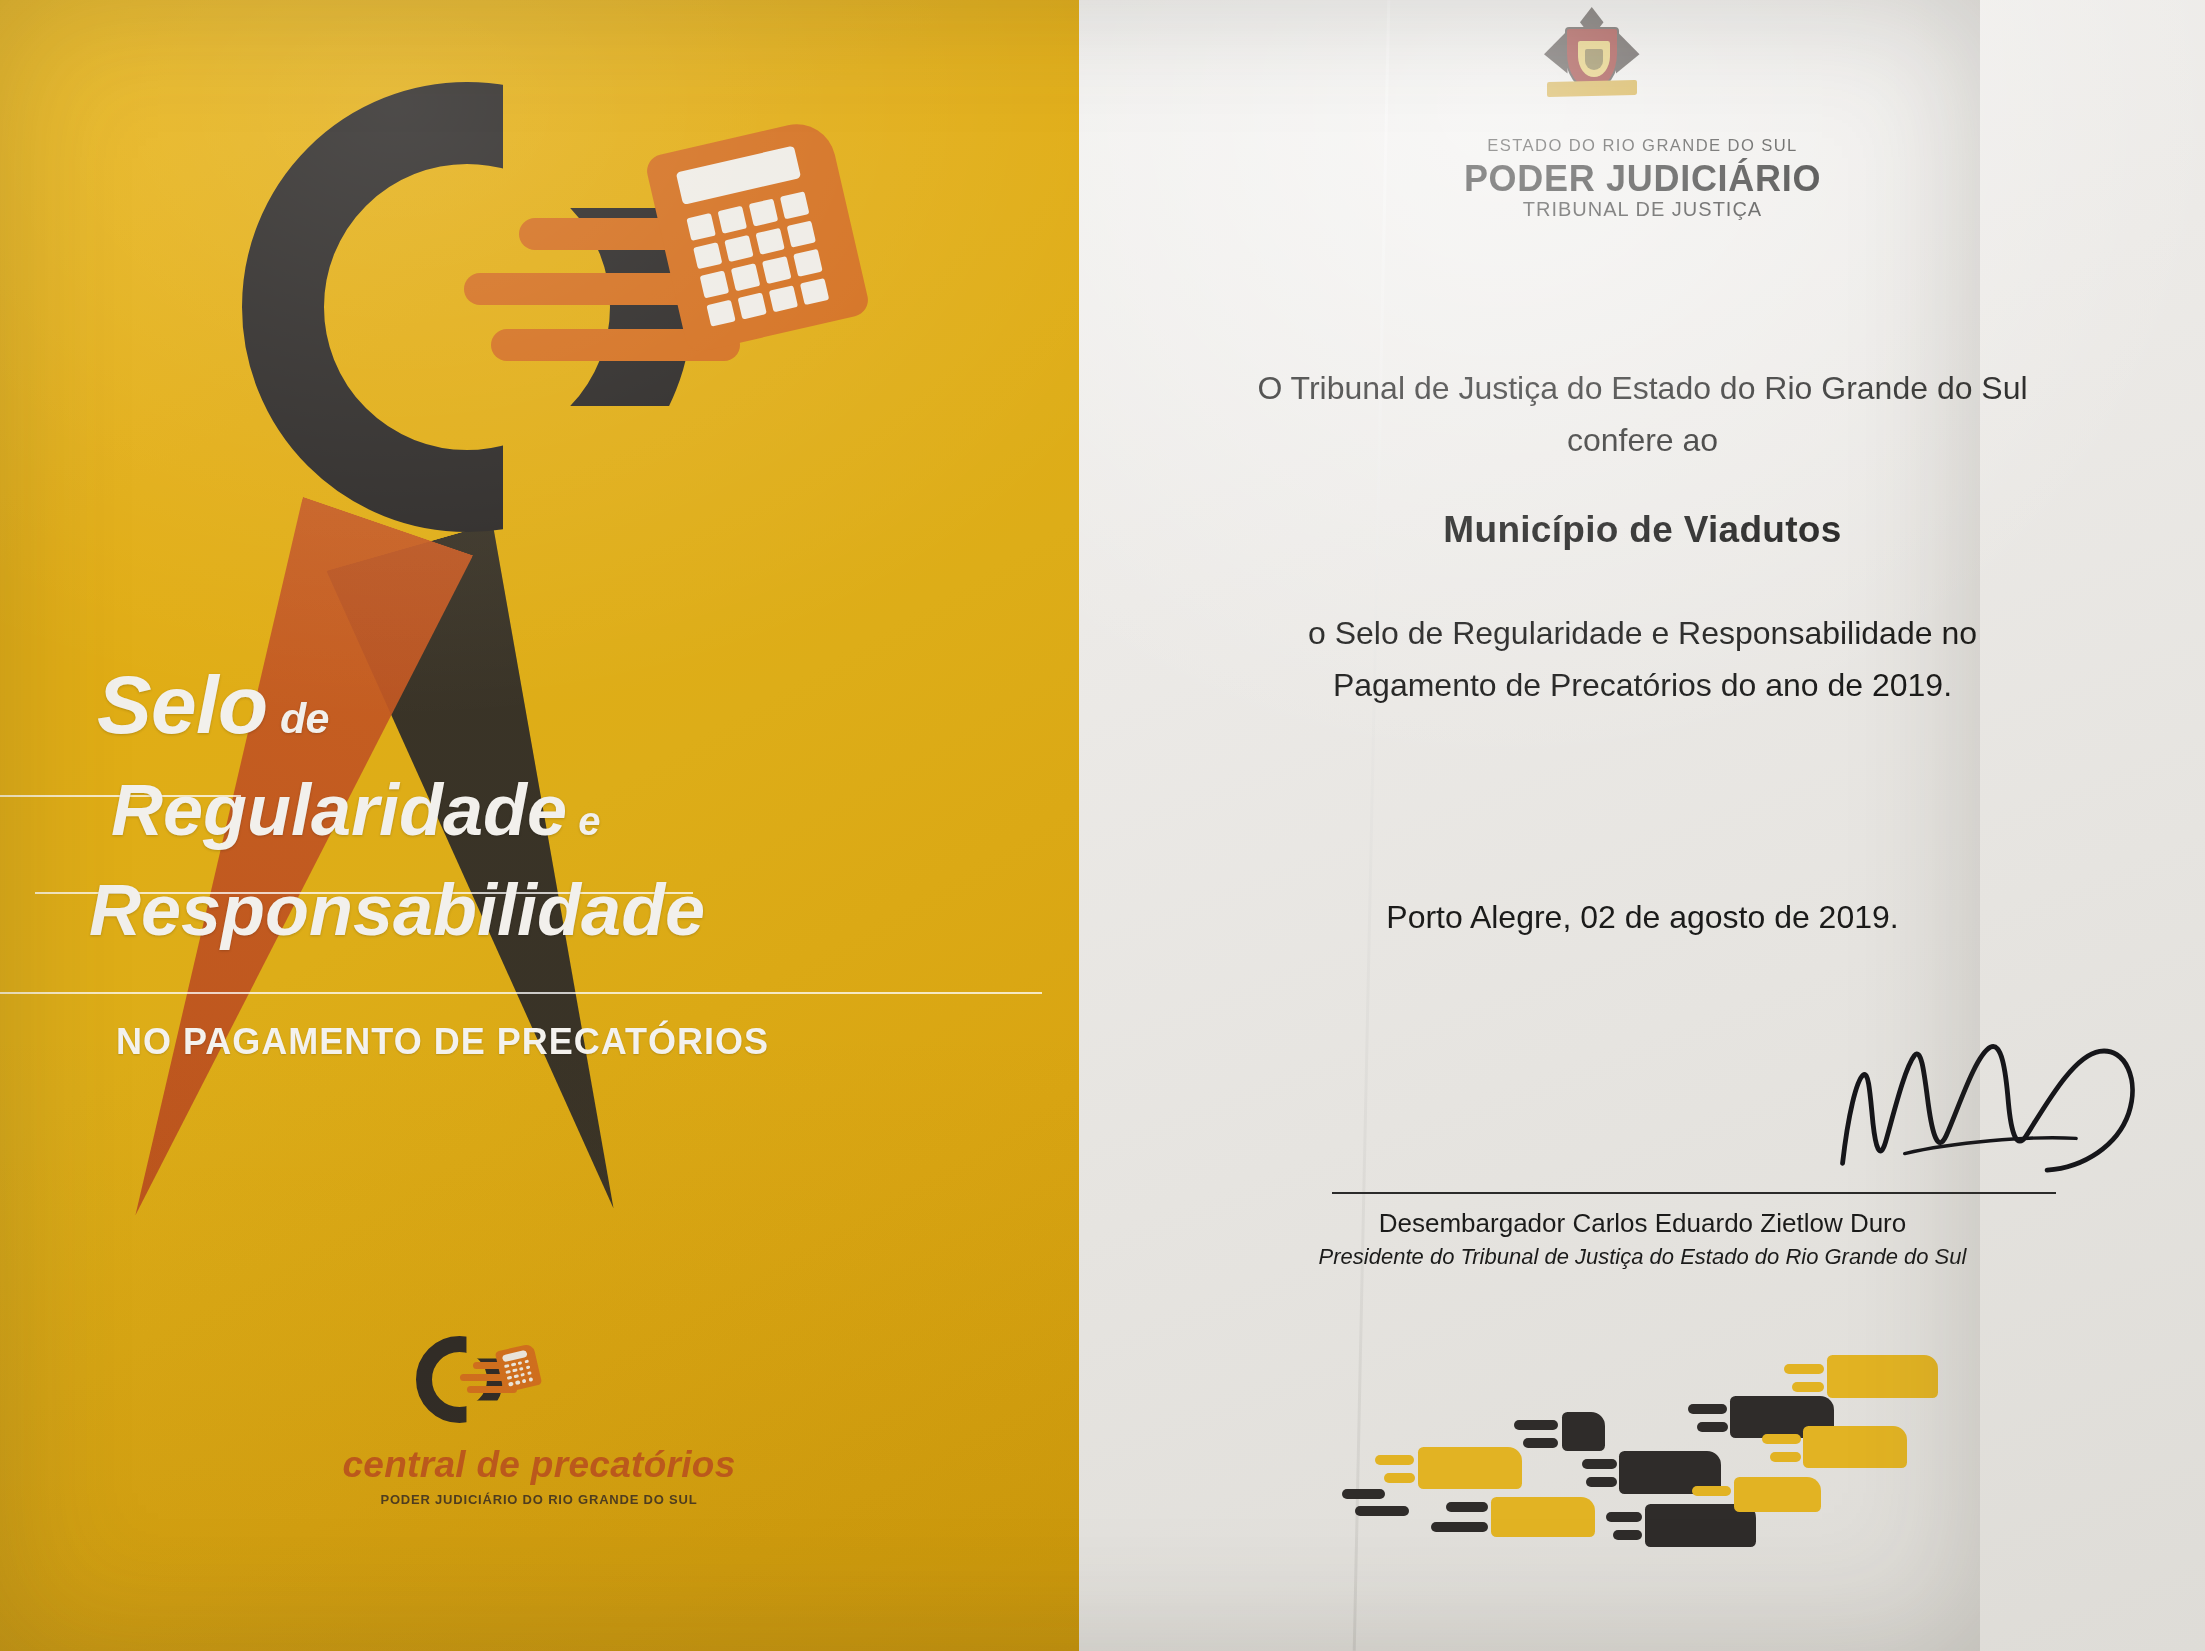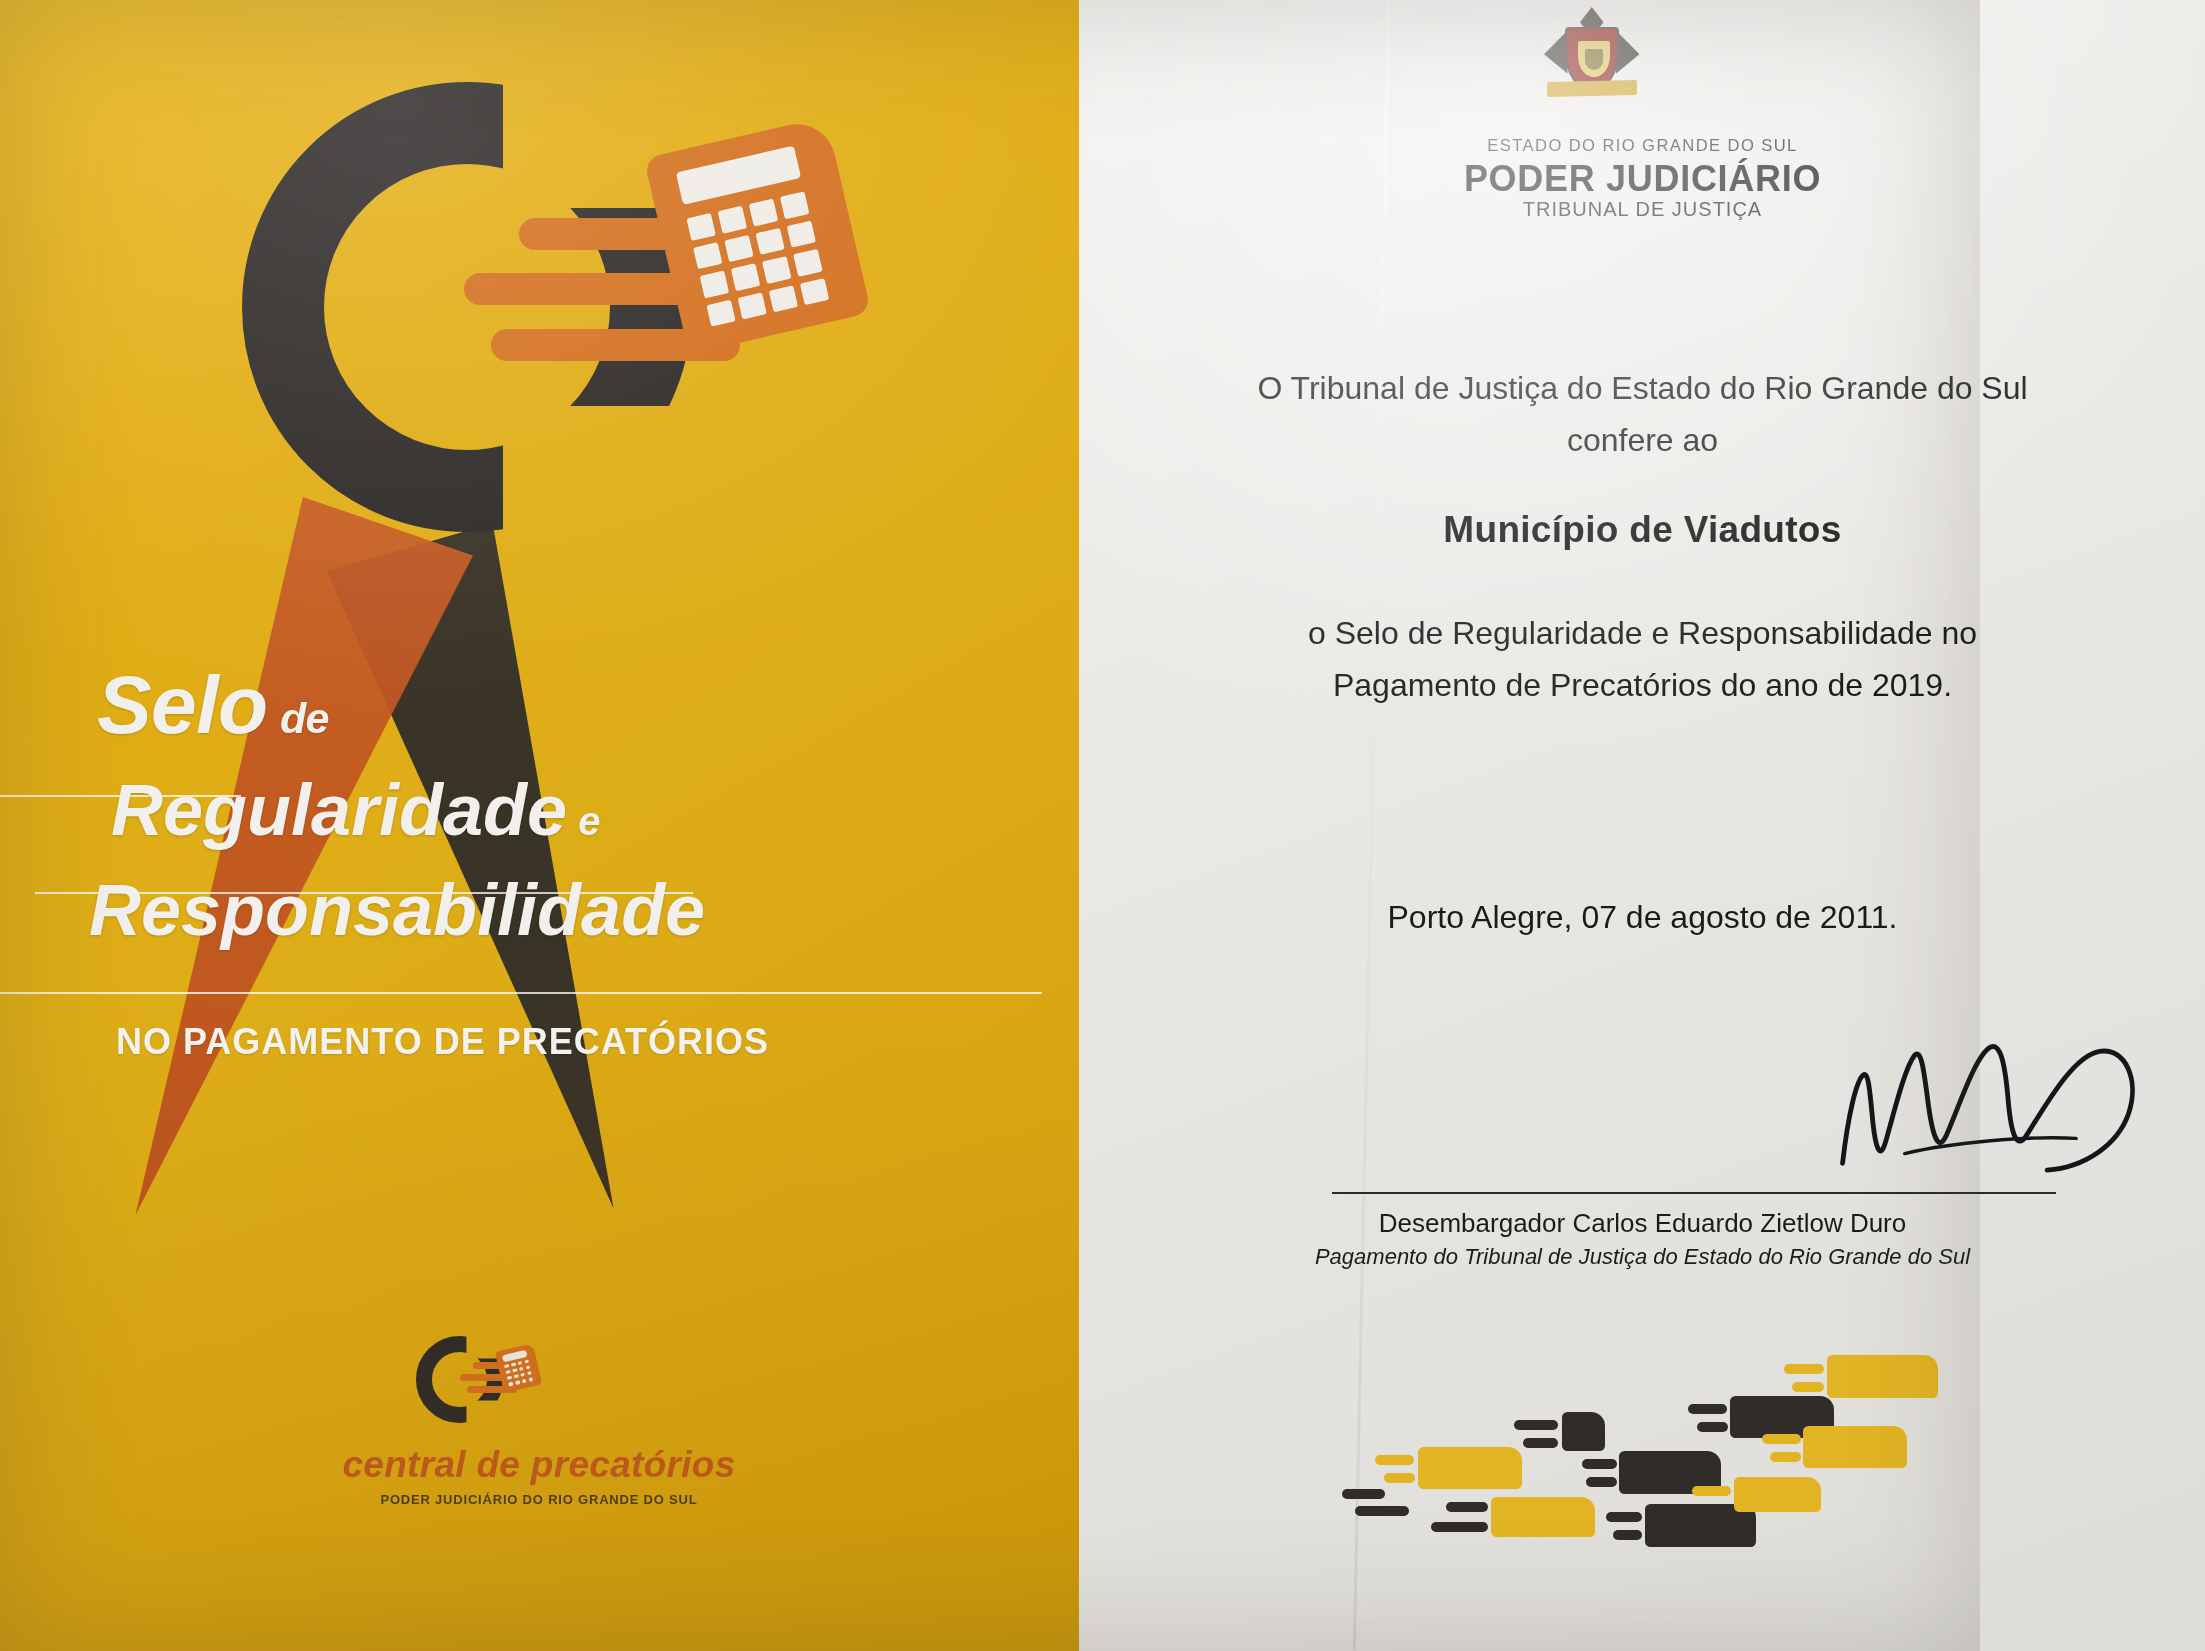--- a/index.html
+++ b/index.html
@@ -531,33 +531,33 @@
     <div id="org-line-3">TRIBUNAL DE JUSTIÇA</div>
 
     <div class="body-line" id="body-1">O Tribunal de Justiça do Estado do Rio Grande do Sul</div>
     <div class="body-line" id="body-2">confere ao</div>
 
     <div id="recipient">Município de Viadutos</div>
 
     <div class="body-line" id="body-3">o Selo de Regularidade e Responsabilidade no</div>
     <div class="body-line" id="body-4">Pagamento de Precatórios do ano de 2019.</div>
 
-    <div id="place-date">Porto Alegre, 07 de agosto de 2011.</div>
+    <div id="place-date">Porto Alegre, 02 de agosto de 2019.</div>
 
     <svg id="signature" viewBox="0 0 520 220">
       <path d="M22 190 C 30 120, 42 70, 52 62 C 60 56, 62 92, 66 132 C 70 168, 76 186, 84 160
                C 96 118, 112 52, 126 34 C 136 22, 140 58, 146 104 C 152 148, 160 176, 172 150
                C 190 110, 214 34, 236 22 C 252 14, 258 54, 262 102 C 266 146, 274 172, 288 150
                C 316 106, 356 34, 394 28 C 432 22, 452 70, 436 118 C 420 164, 372 196, 318 200" fill="none" stroke="#16161a" stroke-width="7" stroke-linecap="round" stroke-linejoin="round"></path>
       <path d="M112 176 C 180 160, 292 150, 360 154" fill="none" stroke="#16161a" stroke-width="5" stroke-linecap="round"></path>
     </svg>
 
     <div id="sig-rule"></div>
     <div id="sig-name">Desembargador Carlos Eduardo Zietlow Duro</div>
-    <div id="sig-role">Pagamento do Tribunal de Justiça do Estado do Rio Grande do Sul</div>
+    <div id="sig-role">Presidente do Tribunal de Justiça do Estado do Rio Grande do Sul</div>
 
     <div id="deco">
       <div class="deco-bar deco-dark" style="left:0px;   top:135px; width:43px;  height:9.7px;"></div>
       <div class="deco-bar deco-dark" style="left:12.5px;  top:152px; width:54px;  height:9.7px;"></div>
       <div class="deco-gold-block" style="left:76px; top:93px; width:104px; height:42px;"></div>
       <div class="deco-bar deco-gold" style="left:33px;  top:101px; width:39px;  height:10.4px;"></div>
       <div class="deco-bar deco-gold" style="left:42px;  top:119px; width:30.5px;  height:10.4px;"></div>
       <div class="deco-bar deco-dark" style="left:104px; top:148px; width:42px;  height:9.7px;"></div>
       <div class="deco-bar deco-dark" style="left:89px; top:168px; width:57px;  height:9.7px;"></div>
       <div class="deco-gold-block" style="left:149px; top:143px; width:104px; height:40px;"></div>

